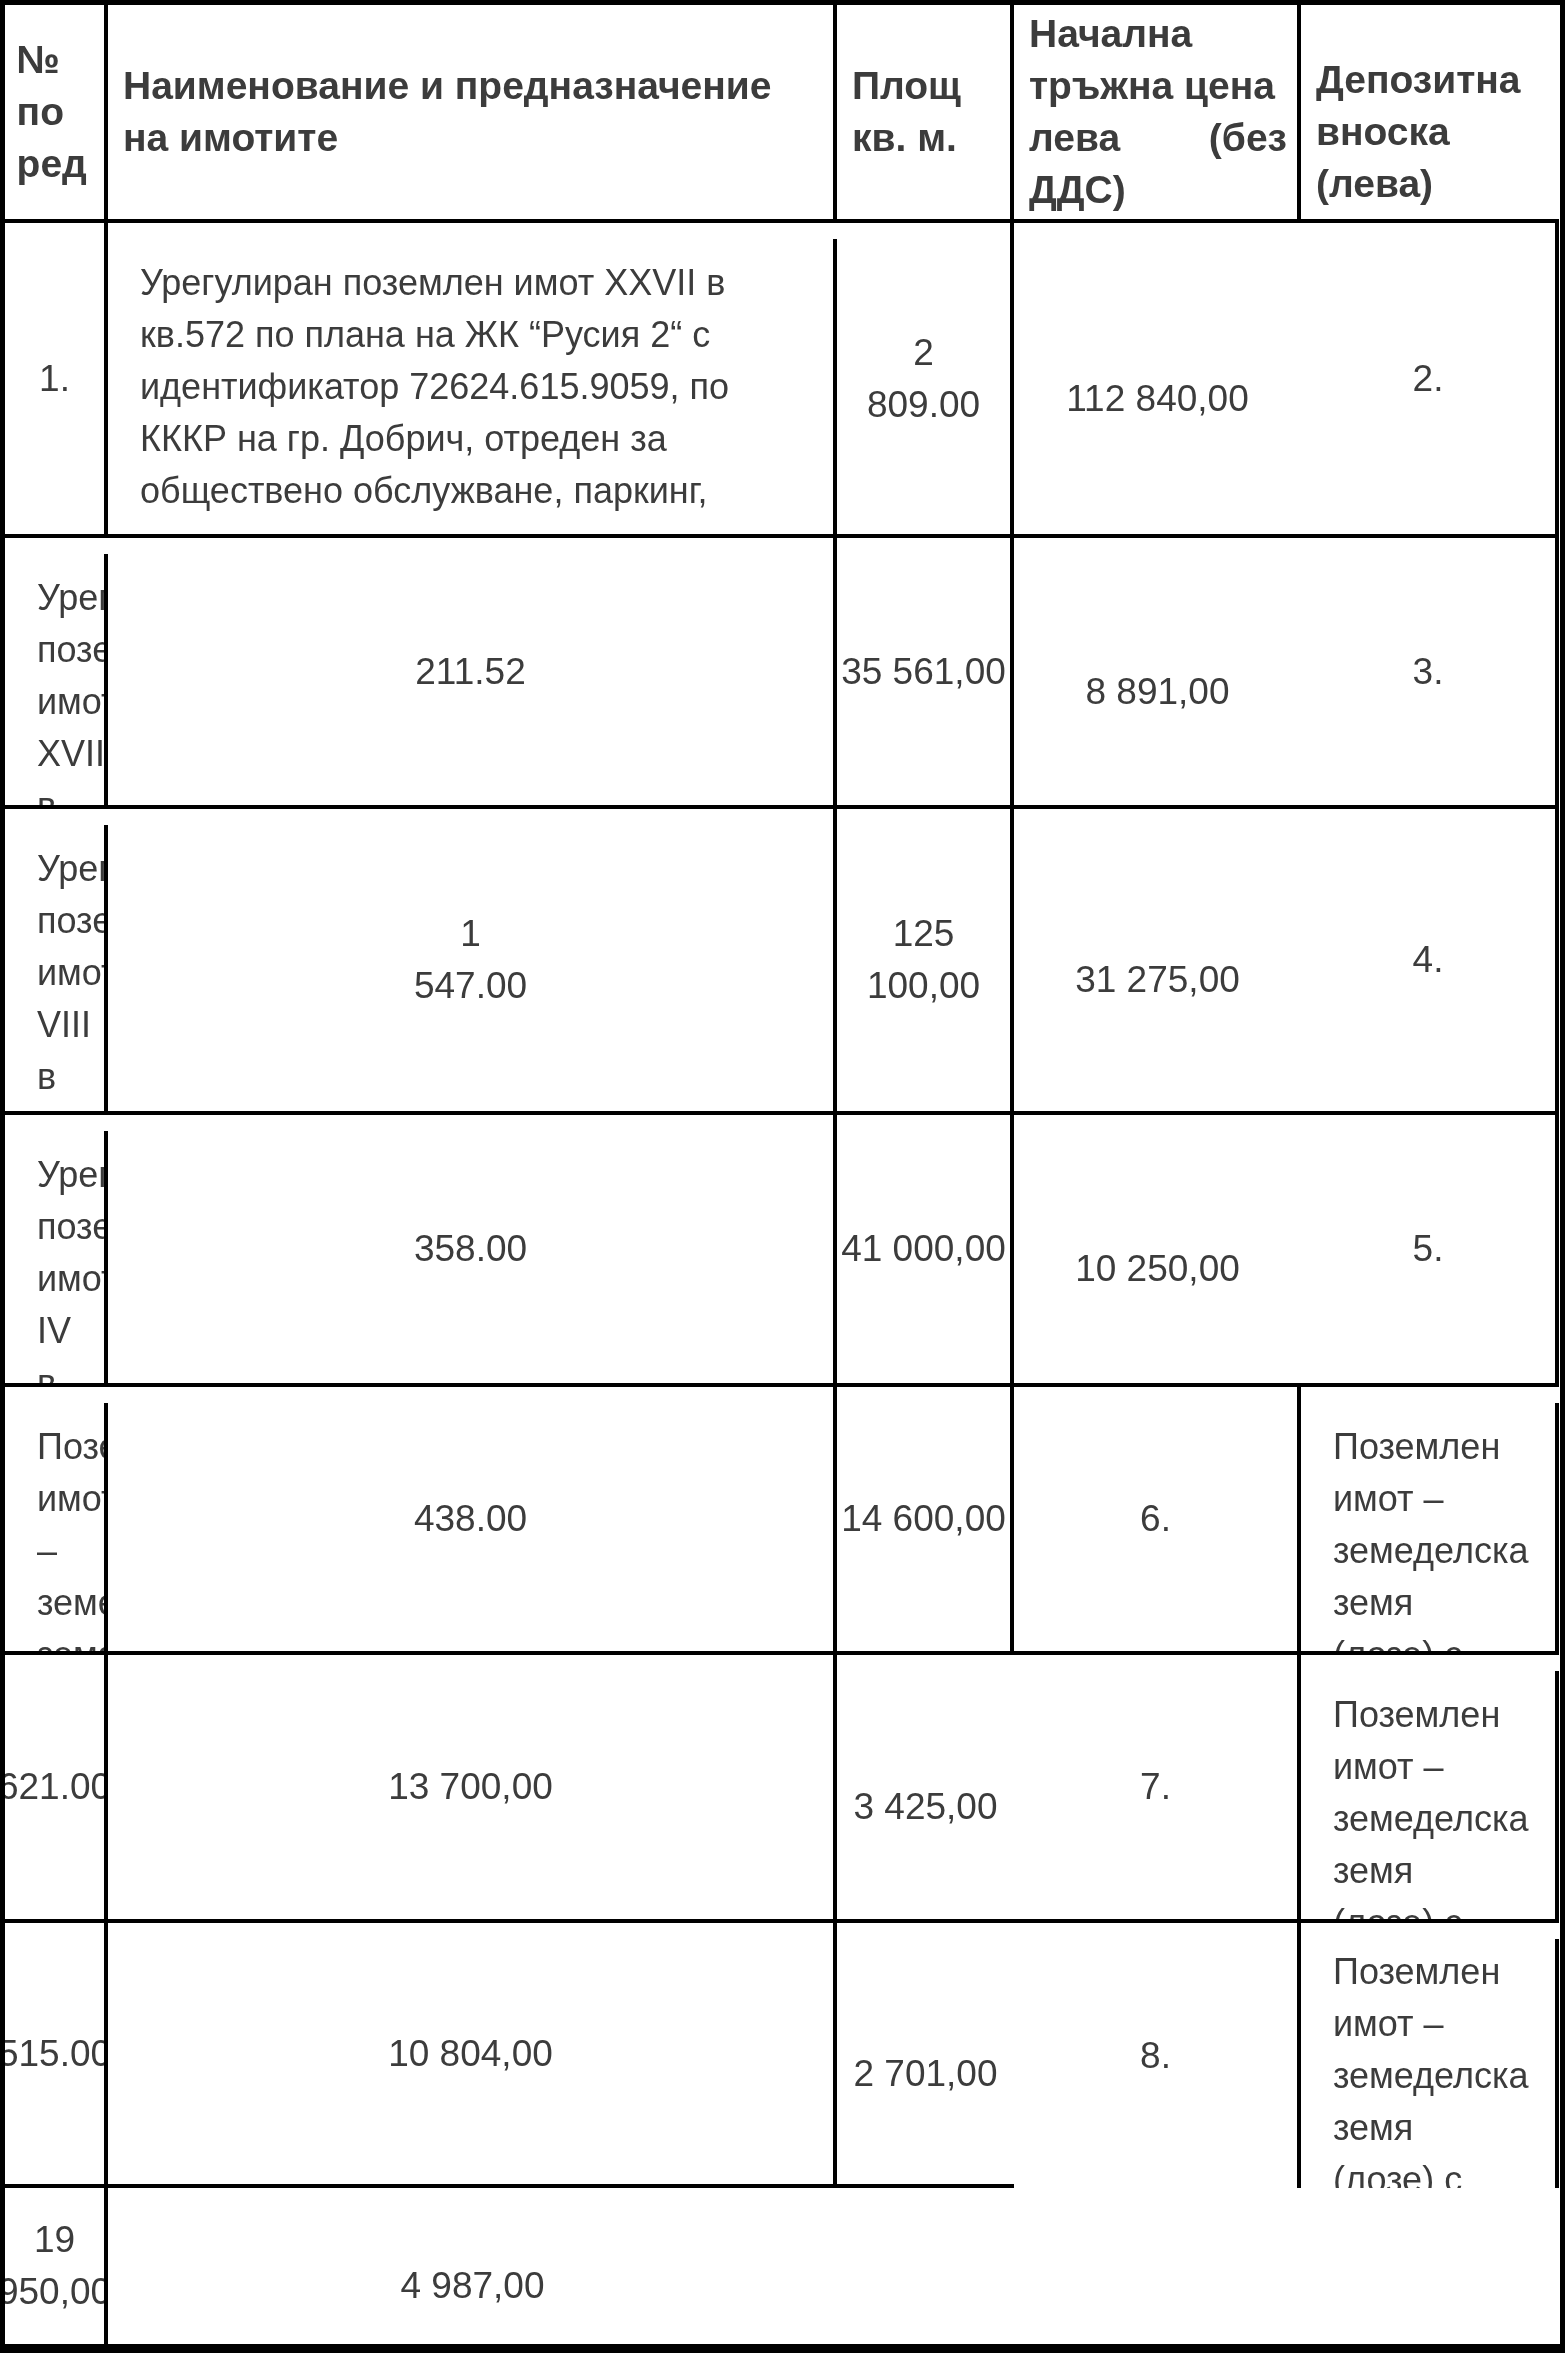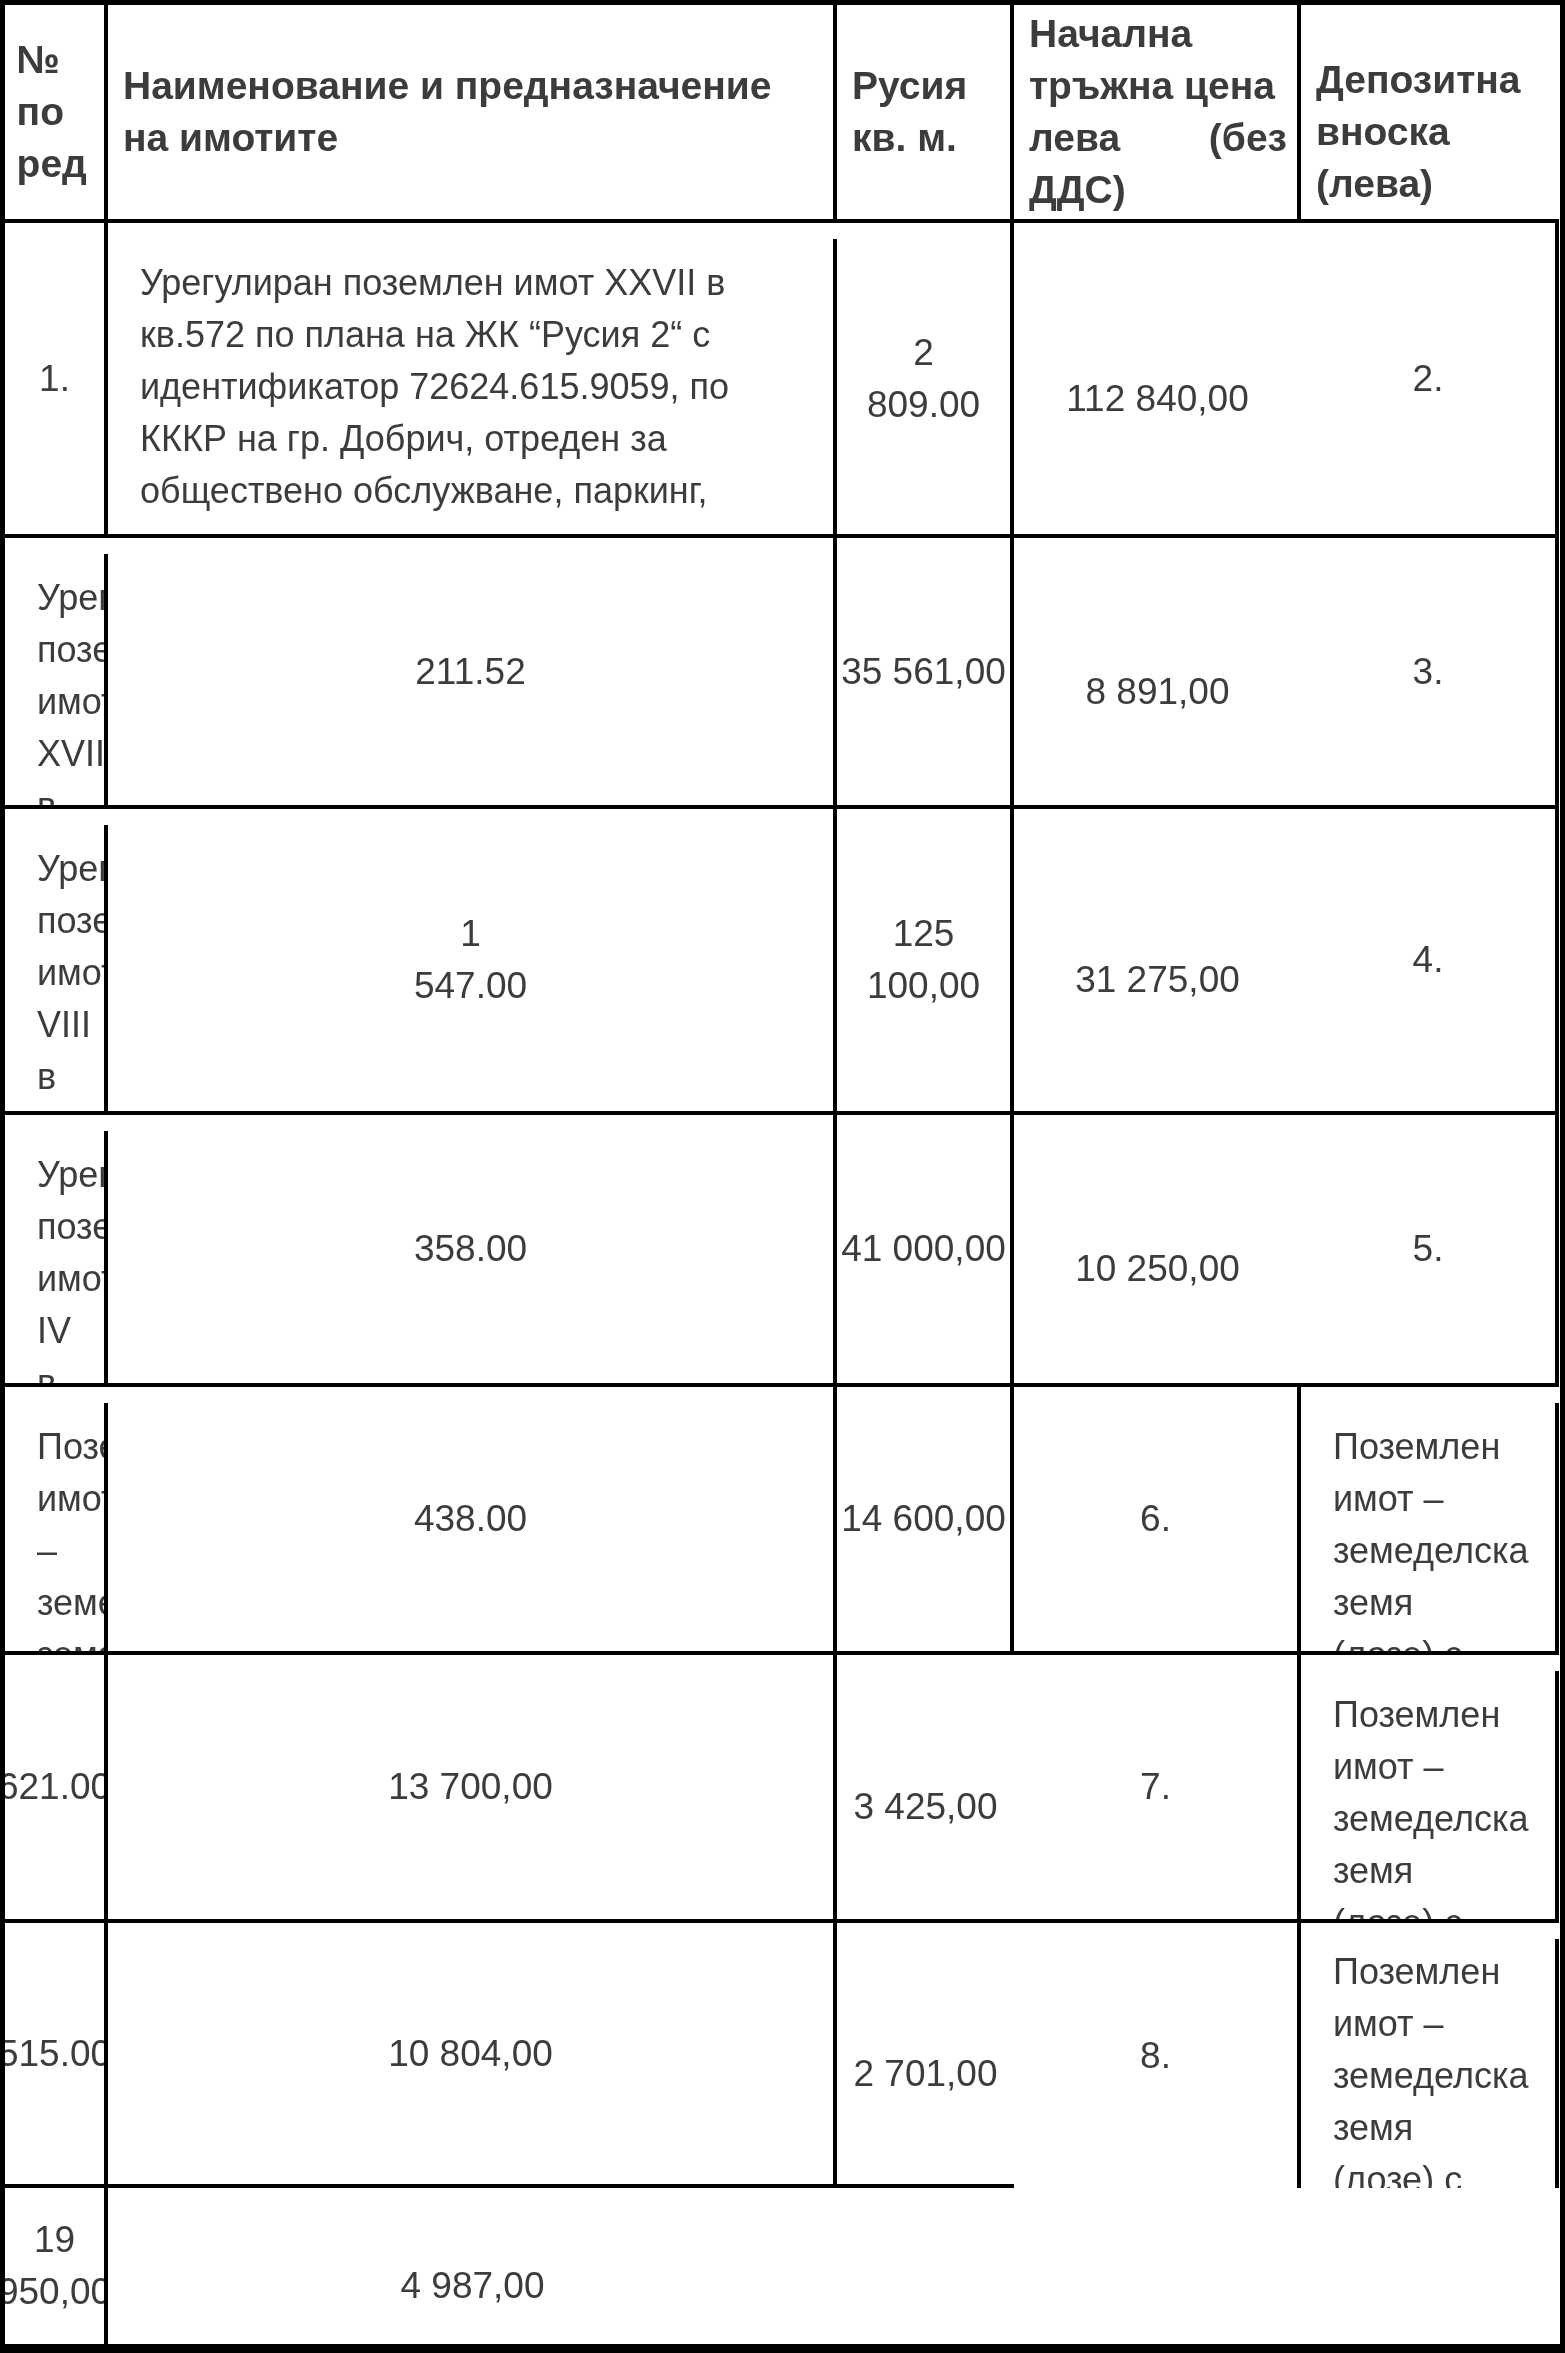--- a/index.html
+++ b/index.html
@@ -69,21 +69,21 @@
 <body>
 
 <div class="page">
   <div class="tbl">
 
     <div class="c h hnum">№
 по
 ред</div>
     <div class="c h">Наименование и предназначение
 на имотите</div>
-    <div class="c h">Русия
+    <div class="c h">Площ
 кв. м.</div>
     <div class="c h">
       <div class="hl">Начална</div>
       <div class="hl">тръжна цена</div>
       <div class="hl just">
         <span>лева</span>
         <span>(без</span>
       </div>
       <div class="hl">ДДС)</div>
     </div>

